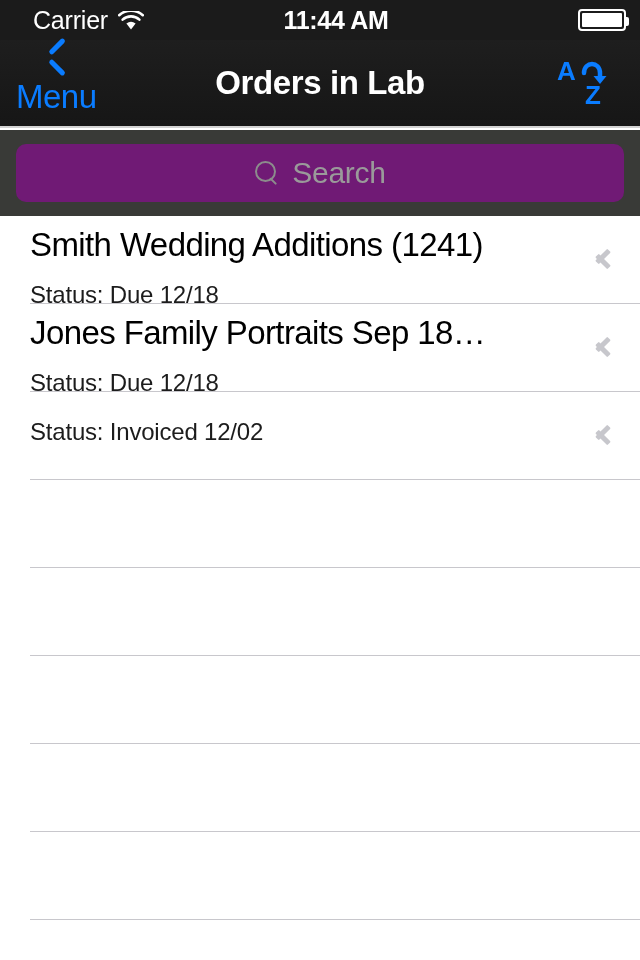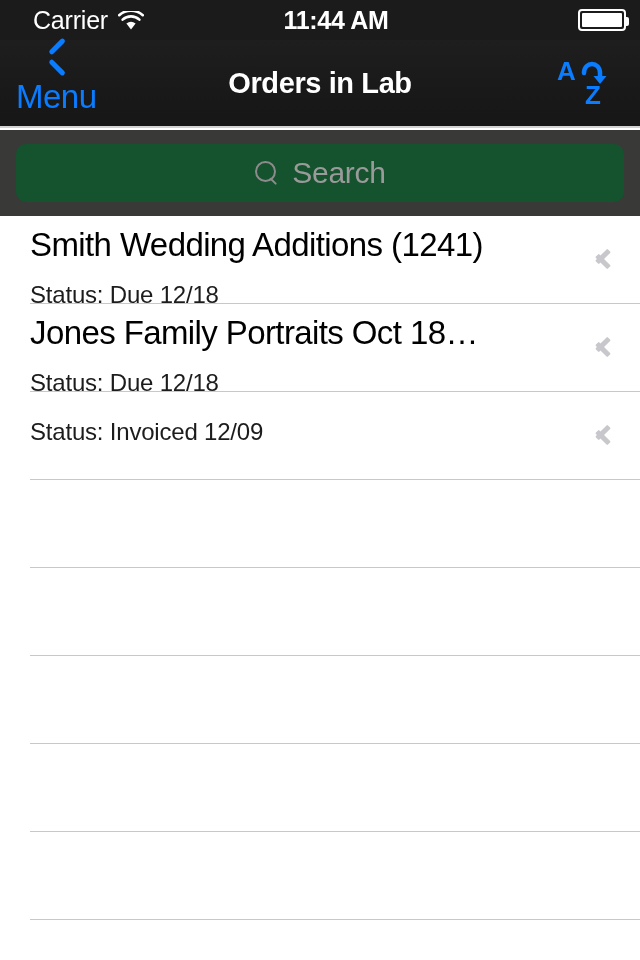--- a/index.html
+++ b/index.html
@@ -60,21 +60,21 @@
     background:#0a7cff; border-radius:3px;
   }
   .chev-left::before{ top:11px; transform:rotate(-45deg); transform-origin:left center; }
   .chev-left::after{ top:18px; transform:rotate(45deg); transform-origin:left center; }
   .nav-back-label{
     font-size:33px; color:#0a7cff; letter-spacing:-0.5px; line-height:1;
   }
   .nav-title{
     position:absolute; left:0; top:0; width:640px; height:86px;
     display:flex; align-items:center; justify-content:center;
-    font-size:29px; font-weight:bold; color:#ffffff; letter-spacing:-0.4px;
+    font-size:33px; font-weight:bold; color:#ffffff; letter-spacing:-0.4px;
   }
   .nav-sort{
     position:absolute; right:18px; top:0; height:86px; width:72px;
     display:flex; align-items:center; justify-content:center; cursor:pointer;
   }
   .sort-az{ position:relative; width:62px; height:54px; }
   .sort-a{
     position:absolute; left:2px; top:2px;
     font-size:26px; font-weight:bold; color:#0a7cff; line-height:1;
   }
@@ -84,21 +84,21 @@
   }
   .sort-arrow{ position:absolute; left:26px; top:0px; }
 
   
   .search-bar{
     position:absolute; top:130px; left:0; width:640px; height:86px;
     background:#393a37;
     display:flex; align-items:center; justify-content:center;
   }
   .search-field{
-    width:608px; height:58px; background:#14532d; border-radius:10px;
+    width:608px; height:58px; background:#701a75; border-radius:10px;
     display:flex; align-items:center; justify-content:center; gap:12px;
     cursor:text;
   }
   .search-icon{ width:26px; height:26px; position:relative; display:inline-block; }
   .search-icon::before{
     content:""; position:absolute; left:1px; top:1px;
     width:17px; height:17px; border:2px solid #8c8c8c; border-radius:50%;
   }
   .search-icon::after{
     content:""; position:absolute; left:16px; top:17px;
@@ -210,30 +210,30 @@
       <div class="row-text">
         <div class="row-title">Smith Wedding Additions (1241)</div>
         <div class="row-sub">Status: Due 12/18</div>
       </div>
       <span class="row-chevron"><span class="chev-right"></span></span>
       <div class="row-sep"></div>
     </div>
 
     <div class="row">
       <div class="row-text">
-        <div class="row-title">Jones Family Portraits Oct 18…</div>
+        <div class="row-title">Jones Family Portraits Sep 18…</div>
         <div class="row-sub">Status: Due 12/18</div>
       </div>
       <span class="row-chevron"><span class="chev-right"></span></span>
       <div class="row-sep"></div>
     </div>
 
     <div class="row">
       <div class="row-text">
-        <div class="row-sub">Status: Invoiced 12/09</div>
+        <div class="row-sub">Status: Invoiced 12/02</div>
       </div>
       <span class="row-chevron"><span class="chev-right"></span></span>
       <div class="row-sep"></div>
     </div>
 
     <div class="row-empty">
         <div class="row-sep"></div>
       </div>
     <div class="row-empty">
         <div class="row-sep"></div>

